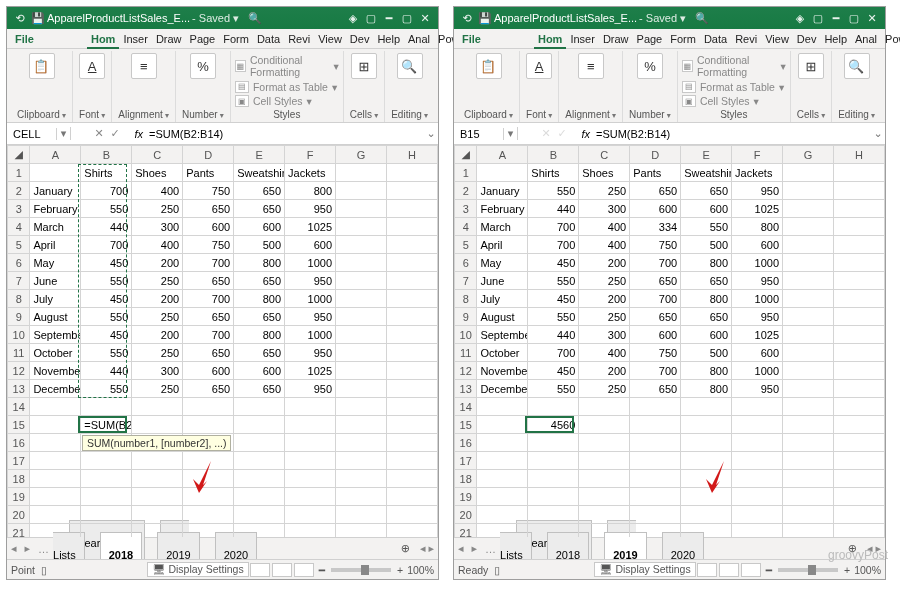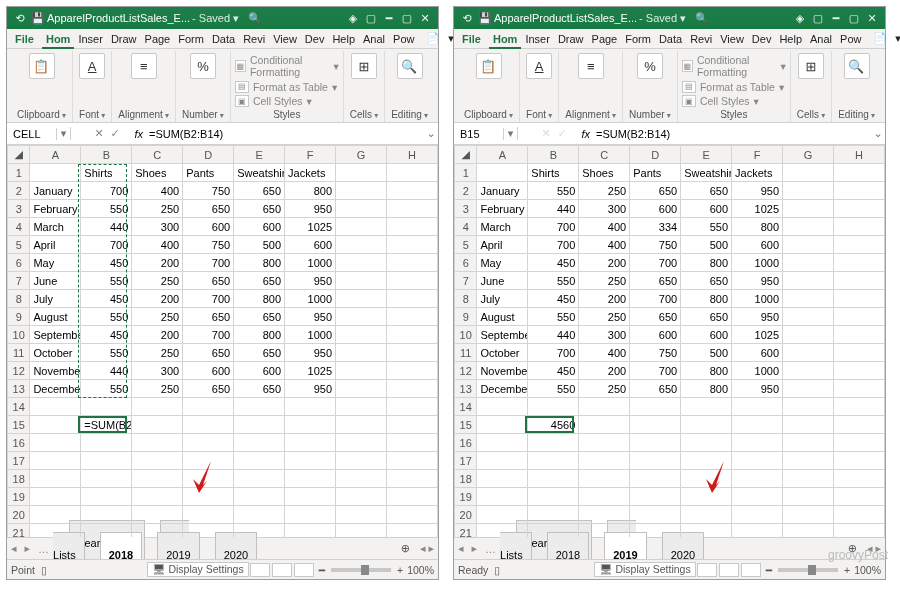--- a/index.html
+++ b/index.html
@@ -32,21 +32,21 @@
     font-size: 11px;
   }
   .titlebar .name { flex: 0 0 auto; }
   .titlebar .saved { opacity: .85; margin-left: 2px; }
   .titlebar .srch { margin-left: 10px; opacity:.9;}
   .titlebar .fill { flex:1; }
   .titlebar .winbtn { width:18px; text-align:center; opacity:.9;}
   .menubar {
     display:flex; align-items:center; height:20px;
     border-bottom:1px solid #d0d0d0; padding:0 4px;
-    font-size:11px; color:#222; background:#f3f2f1;
+    font-size:11px; color:#222; background:#f3f2f1;gap:45px;
   }
   .menubar span { padding:2px 4px; cursor:default;}
   .menubar .home { border-bottom:2px solid #217346; color:#217346; font-weight:600;}
   .menubar .file { color:#217346; font-weight:600;}
   .menubar .smile { margin-left:auto; }
   .ribbon {
     height:74px; background:#f3f2f1; border-bottom:1px solid #d0d0d0;
     display:flex; align-items:stretch; padding:2px 4px 0 4px;
     font-size:10px; color:#555;
   }
@@ -465,20 +465,21 @@
               <td></td>
               <td></td>
               <td></td>
               <td></td>
               <td></td>
             </tr>
           </tbody>
         </table>
       <div class="dashcol"></div>
       <div class="activecell" style="left:71px;top:271px;width:49px;height:17px"></div>
+      <div class="tooltip" style="left:75px;top:290px">SUM(number1, [number2], ...)</div>
       <div class="arrow" style="left:184px;top:314px">
         <svg viewBox="0 0 26 36">
             <path d="M20 2 L8 26 L2 20 L8 34 L16 22 L12 26 Z" fill="#d21919"></path>
           </svg>
       </div>
     </div>
     <div class="tabs">
       <span class="nav">◂</span>
       <span class="nav">▸</span>
       <span class="nav">…</span>

